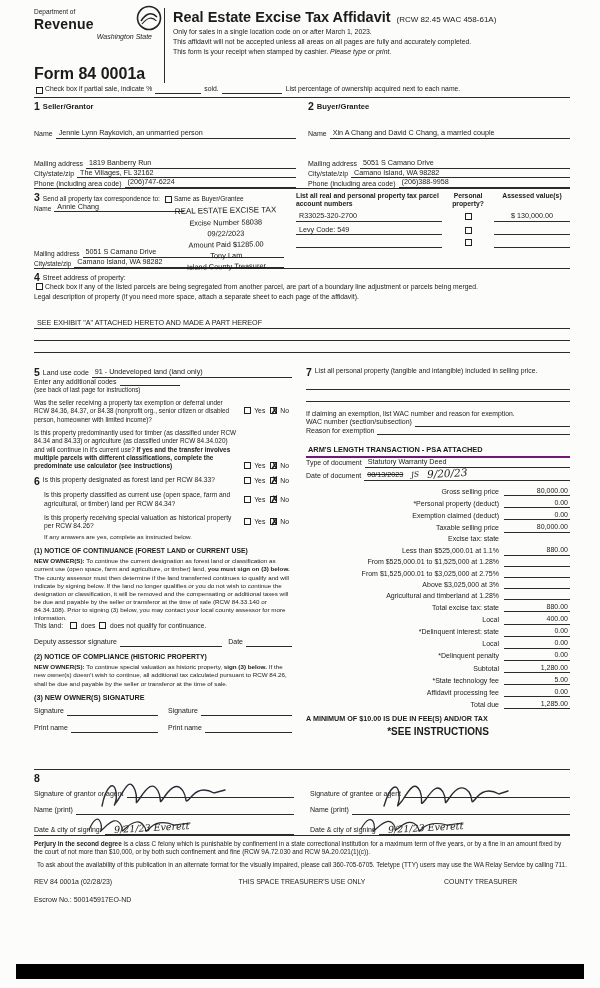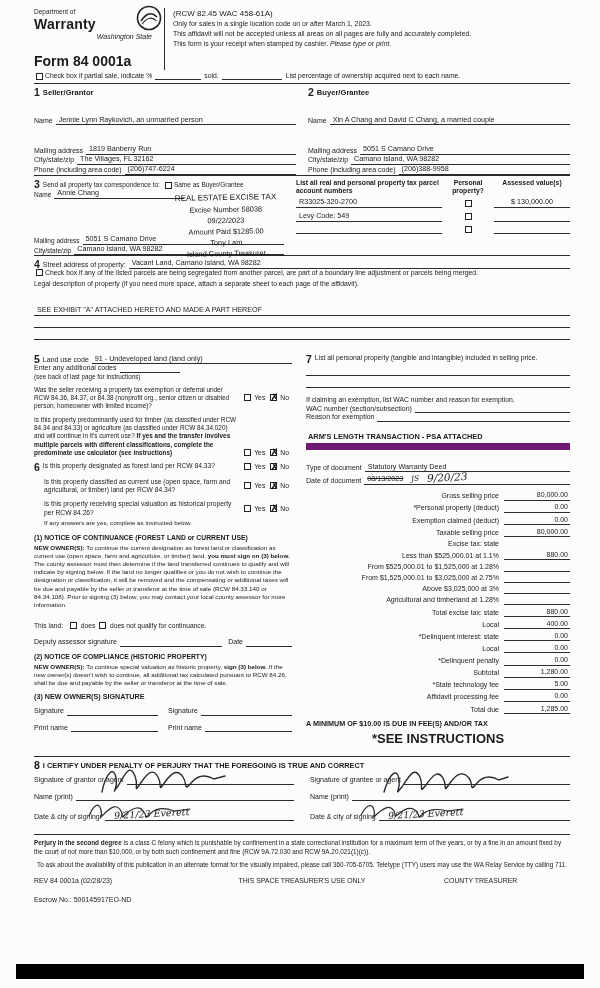--- a/index.html
+++ b/index.html
@@ -10,29 +10,29 @@
 .rowt{display:flex;align-items:flex-start}
 .lbl{white-space:nowrap;padding-right:3px}
 .uv{flex:1;border-bottom:1px solid #2b2b2b;padding:0 3px;white-space:nowrap;font-size:7.2px;min-height:8.5px}
 .w60{flex:none;width:60px}.w46{flex:none;width:46px}.w120{flex:none;width:120px}
 .cb{display:inline-block;width:7px;height:7px;border:1px solid #222;position:relative;vertical-align:-1px;margin:0 2px;flex:none;background:#fff}
 .cb.checked::before{content:"✗";position:absolute;left:-0.5px;top:-2.5px;font-size:9px;font-weight:bold}
 .snum{font-weight:bold;font-size:10.5px;padding-right:3px;line-height:1}
 .sect{font-weight:bold;font-size:7.6px}
 .bi{font-weight:bold;font-style:italic}
 .b{font-weight:bold}
-.mt2{margin-top:2px}.mt3{margin-top:18px}.mt4{margin-top:0}.mt5{margin-top:13px}.mt6{margin-top:6px}.mt8{margin-top:8px}.mt10{margin-top:20px}
+.mt2{margin-top:2px}.mt3{margin-top:18px}.mt4{margin-top:0}.mt5{margin-top:0}.mt6{margin-top:6px}.mt8{margin-top:8px}.mt10{margin-top:20px}
 
 .hdr{display:flex;margin-bottom:2px}
 .hdr-left{width:122px;flex:none;position:relative}
 .dept-small{font-size:6.5px;display:block}
 .dept-big{font-size:14px;font-weight:bold;display:block;letter-spacing:.2px}
 .dept-state{font-size:7px;font-style:italic;display:block;text-align:right;padding-right:4px}
 .logo{position:absolute;right:-6px;top:-3px}
-.formnum{font-weight:bold;font-size:14px;margin-top:11px}
+.formnum{font-weight:bold;font-size:16px;margin-top:22px}
 .vsep{width:1px;background:#2b2b2b;margin:0 8px;flex:none}
 .titleblk{flex:1;padding-top:1px}
 .trow{display:flex;align-items:baseline;gap:6px}
 .ttl{font-size:14.5px;font-weight:bold;white-space:nowrap}
 .rcw{font-size:8px}
 .note{font-size:6.9px;margin-top:1.5px}
 
 .two{display:flex;gap:12px}
 .half{flex:1;min-width:0}
 
@@ -52,30 +52,30 @@
 .lcol{width:258px;flex:none}
 .rcol{flex:1;min-width:0}
 .qrow{display:flex;margin-top:5px}
 .qtext{flex:1;font-size:6.4px;line-height:1.3;padding-right:4px}
 .q68{font-size:6.7px}
 .yn{white-space:nowrap;align-self:center;font-size:6.8px;flex:none}
 .ynl{margin:0 3px 0 1px}
 .para{font-size:6.25px;line-height:1.3;margin-top:2px;text-align:left}
 .c-title{font-weight:bold;font-size:6.8px;margin-top:6px}
 
-.arm{border-bottom:7px solid #701a75;font-weight:bold;font-size:7.4px;padding:2px 0 2px 2px;margin-top:8px}
+.arm{border-bottom:2px solid #701a75;font-weight:bold;font-size:7.4px;padding:2px 0 2px 2px;margin-top:8px}
 .amt{display:flex;justify-content:flex-end;align-items:flex-end;margin-top:2.6px}
 .al{text-align:right;padding-right:5px;white-space:nowrap}
 .av{width:66px;flex:none;border-bottom:1px solid #2b2b2b;text-align:right;padding-right:2px;min-height:8.5px}
 .amt.nol .av{border-bottom:none}
 .strike{text-decoration:line-through}
 .hand{font-family:"DejaVu Serif",serif;font-style:italic;color:#1c1c1c;font-size:10.5px;display:inline-block;transform:rotate(-3deg);margin-left:6px;line-height:1}
 .hand.sm{font-size:7.5px;transform:rotate(-6deg)}
 .minnote{font-weight:bold;font-size:7.2px;margin-top:6px}
-.seenote{font-weight:bold;font-size:13px;text-align:center;margin-top:2px}
+.seenote{font-weight:bold;font-size:10px;text-align:center;margin-top:2px}
 
 .s8grid{display:flex;gap:16px;margin-top:6px}
 .s8cell{flex:1;position:relative}
 .sig-svg{position:absolute;pointer-events:none}
 
 .perjury{font-size:6.4px;line-height:1.3;margin-top:4px}
 .altfmt{font-size:6.4px;line-height:1.3;margin-top:5px;text-align:center}
 .revrow{display:flex;margin-top:8px;font-size:6.9px;align-items:baseline}
 .revrow .c{flex:1;text-align:center}
 .revrow .r{flex:1;text-align:center}
@@ -84,34 +84,35 @@
 .scanbar{position:absolute;left:16px;right:16px;bottom:9px;height:15px;background:#000}
 </style>
 </head>
 <body>
 
 <div class="page">
 
   <div class="hdr">
     <div class="hdr-left">
       <span class="dept-small">Department of</span>
-      <span class="dept-big">Warranty</span>
+      <span class="dept-big">Revenue</span>
       <span class="dept-state">Washington State</span>
       <span class="logo">
         <svg width="26" height="26" viewBox="0 0 26 26">
             <circle cx="13" cy="13" r="11.5" fill="none" stroke="#222" stroke-width="1.6"></circle>
             <path d="M5,16 Q13,4 21,12" fill="none" stroke="#222" stroke-width="1.6"></path>
             <path d="M6,19 Q14,9 20.5,16" fill="none" stroke="#222" stroke-width="1.1"></path>
           </svg>
       </span>
       <div class="formnum">Form 84 0001a</div>
     </div>
     <div class="vsep"></div>
     <div class="titleblk">
       <div class="trow">
+        <span class="ttl">Real Estate Excise Tax Affidavit</span>
         <span class="rcw">(RCW 82.45 WAC 458-61A)</span>
       </div>
       <div class="note">Only for sales in a single location code on or after March 1, 2023.</div>
       <div class="note">This affidavit will not be accepted unless all areas on all pages are fully and accurately completed.</div>
       <div class="note"><span>This form is your receipt when stamped by cashier. </span><i>Please type or print.</i></div>
     </div>
   </div>
 
   <div class="row mt2" style="font-size:6.8px">
     <span class="cb"></span>
@@ -222,21 +223,20 @@
         <span class="pc3 uv" style="flex:none"></span>
       </div>
     </div>
   </div>
   <div class="hl mt4"></div>
 
   <div>
     <div class="row">
       <span class="snum">4</span>
       <span class="lbl">Street address of property:</span>
-      <span class="uv">Vacant Land, Camano Island, WA 98282</span>
     </div>
     <div class="rowt mt4">
       <span class="cb"></span>
       <span class="seg">Check box if any of the listed parcels are being segregated from another parcel, are part of a boundary line adjustment or parcels being merged.</span>
     </div>
     <div class="seg mt2">Legal description of property (if you need more space, attach a separate sheet to each page of the affidavit).</div>
     <div class="row mt3">
         <span class="uv">SEE EXHIBIT "A" ATTACHED HERETO AND MADE A PART HEREOF</span>
       </div>
     <div class="bl"></div>
@@ -445,21 +445,20 @@
       </div>
       <div class="minnote">A MINIMUM OF $10.00 IS DUE IN FEE(S) AND/OR TAX</div>
       <div class="seenote">*SEE INSTRUCTIONS</div>
     </div>
   </div>
 
   <div class="hl mt4"></div>
   <div>
     <div class="row">
       <span class="snum">8</span>
-      <span class="b" style="font-size:7.4px">I CERTIFY UNDER PENALTY OF PERJURY THAT THE FOREGOING IS TRUE AND CORRECT</span>
     </div>
     <div class="s8grid">
       <div class="s8cell">
         <svg class="sig-svg" style="left:64px;top:-16px" width="132" height="44" viewBox="0 0 132 44">
             <path d="M4,32 C8,12 16,6 18,18 C20,30 12,36 20,26 C28,12 32,4 37,16 C41,26 35,34 42,24 C50,12 55,8 60,17 C65,26 59,33 67,22 C74,12 80,9 85,17 C90,25 85,32 94,22 C101,14 109,15 116,19 L127,16" fill="none" stroke="#2a2a33" stroke-width="1.4" stroke-linecap="round"></path>
           </svg>
         <svg class="sig-svg" style="left:52px;top:22px" width="110" height="26" viewBox="0 0 110 26">
             <path d="M3,18 C8,6 13,4 15,12 C17,20 11,22 18,16 C26,8 31,6 35,13 C38,19 33,22 41,15 C48,9 54,8 58,14 C62,19 57,22 65,15 C72,9 80,10 88,13 L104,11" fill="none" stroke="#2a2a33" stroke-width="1.2" stroke-linecap="round"></path>
           </svg>
         <div class="row">

